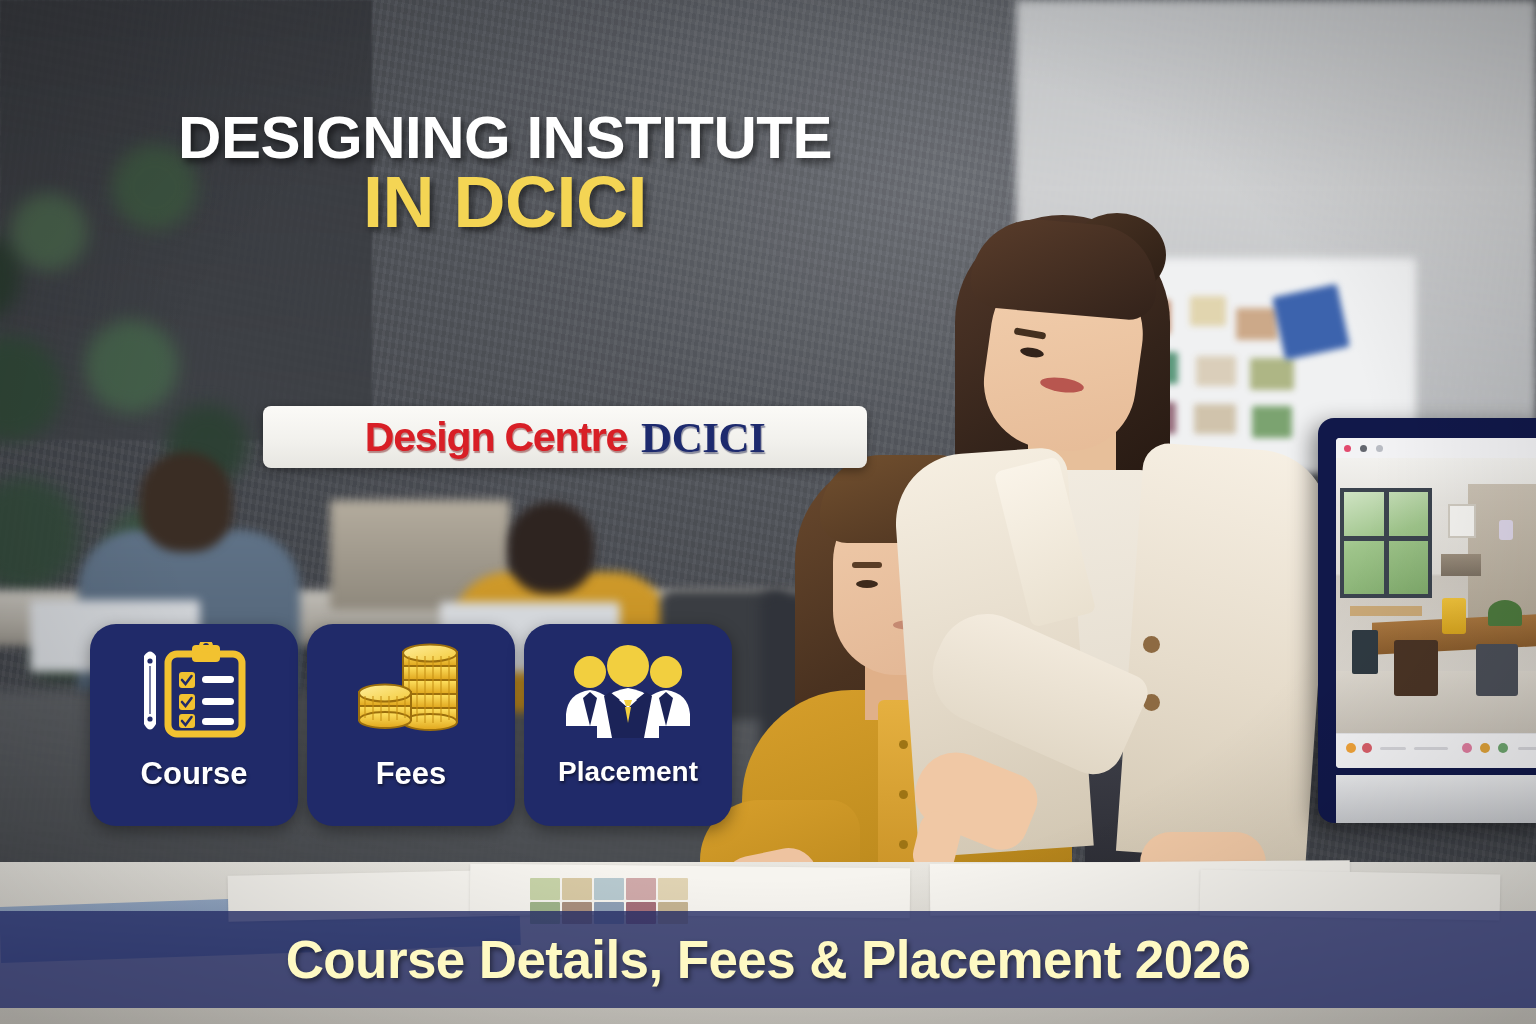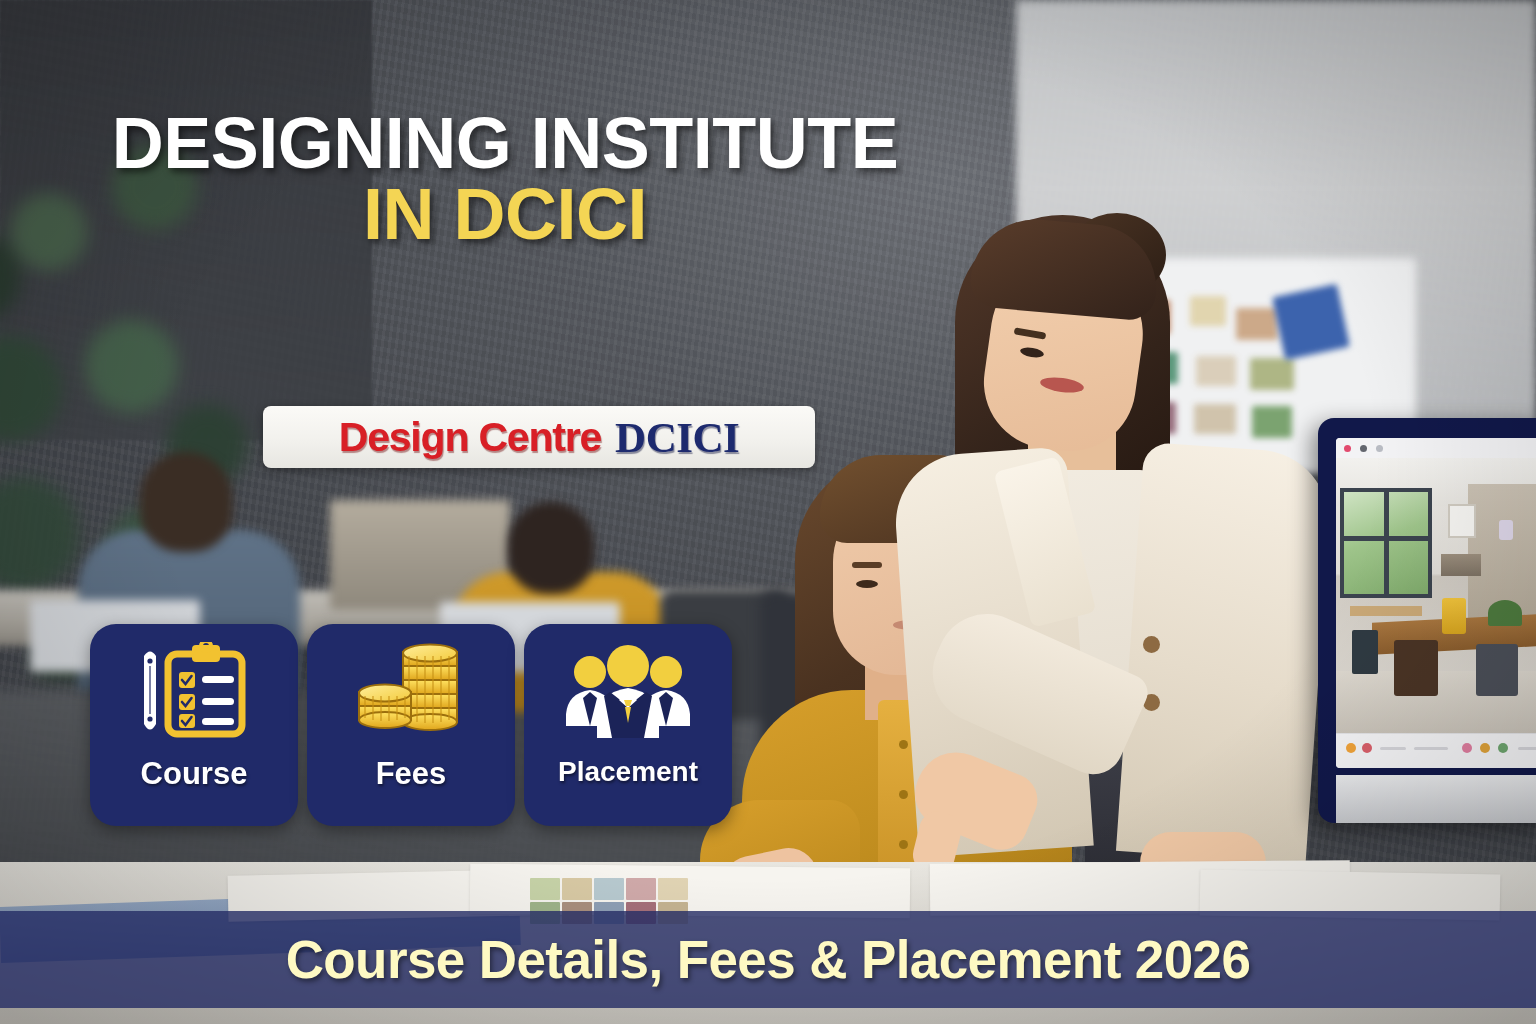--- a/index.html
+++ b/index.html
@@ -232,27 +232,27 @@
     font-weight:800;
     font-size:74px;
     line-height:.99;
     letter-spacing:-.5px;
     font-family:"Liberation Sans", sans-serif;
     text-shadow:3px 4px 7px rgba(0,0,0,.55);
   }
   .hl-line{ display:block; white-space:nowrap; }
   .hl-white{ color:#ffffff; }
   .hl-yellow{ color:#f4d554; }
-  .hl2{ font-size:72px; }
+  .hl2{ font-size:60px; }
   .hl3{ font-size:72px; }
 
   
   .logo{
     position:absolute; left:263px; top:406px;
-    width:552px; height:62px;
+    width:604px; height:62px;
     background:linear-gradient(180deg,#fbfaf7 0%, #f2f1ed 55%, #e7e6e1 100%);
     border-radius:8px;
     box-shadow:0 3px 10px rgba(0,0,0,.38);
     display:flex; align-items:center; justify-content:center; gap:14px;
   }
   .logo-dc{
     font-family:"Liberation Sans", sans-serif;
     font-weight:700; font-size:41px; letter-spacing:-1.2px;
     color:#d81f26;
     text-shadow:1px 2px 1px rgba(110,10,14,.45);

